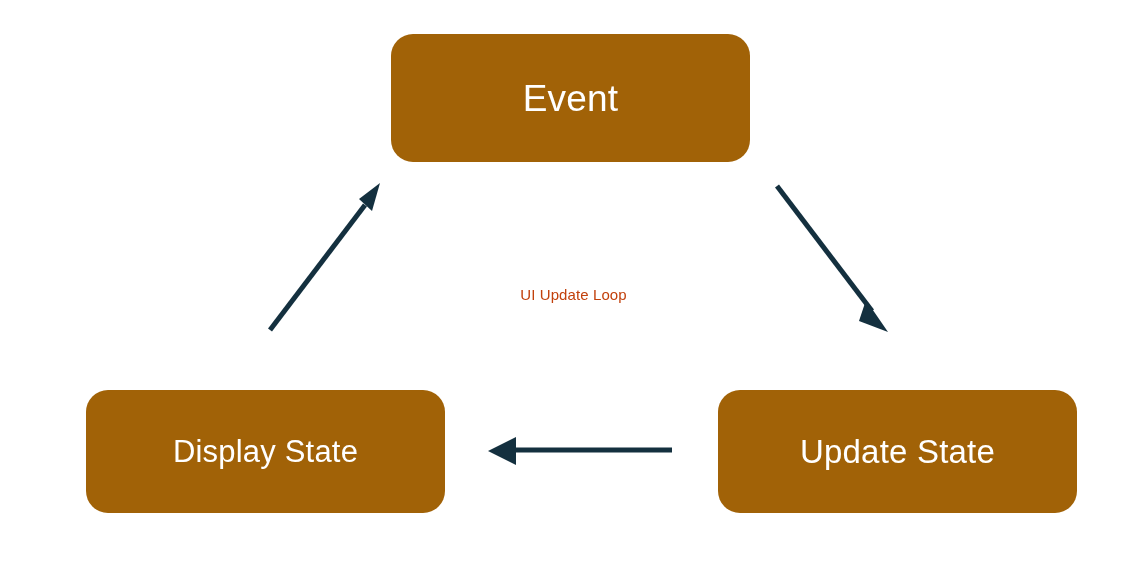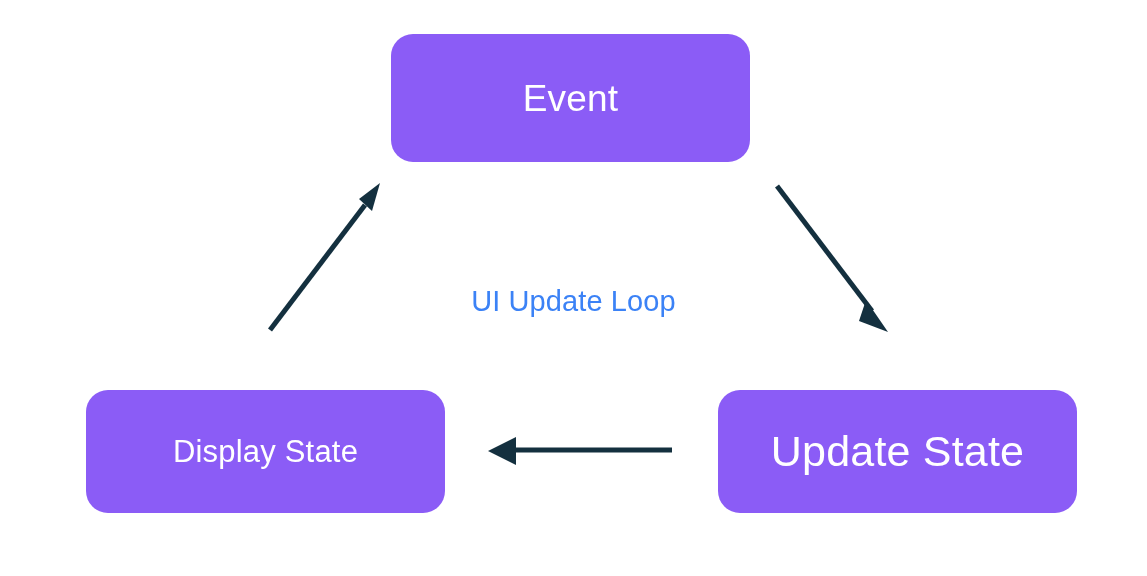--- a/index.html
+++ b/index.html
@@ -15,21 +15,21 @@
     width: 1147px;
     height: 576px;
     background: #ffffff;
     overflow: hidden;
   }
   .node {
     position: absolute;
     display: flex;
     align-items: center;
     justify-content: center;
-    background: #8b5cf6;
+    background: #a16207;
     border-radius: 22px;
     color: #ffffff;
     box-sizing: border-box;
     user-select: none;
   }
   .node-label {
     font-family: "Liberation Sans", sans-serif;
     font-weight: 400;
     letter-spacing: 0.2px;
     line-height: 1;
@@ -53,21 +53,21 @@
   }
   #node-display-state .node-label { font-size: 31px; }
 
   
   #node-update-state {
     left: 718px;
     top: 390px;
     width: 359px;
     height: 123px;
   }
-  #node-update-state .node-label { font-size: 43px; }
+  #node-update-state .node-label { font-size: 33px; }
 
   
   #arrow-layer {
     position: absolute;
     left: 0;
     top: 0;
     width: 1147px;
     height: 576px;
     pointer-events: none;
   }
@@ -82,23 +82,23 @@
     stroke: none;
   }
 
   
   #loop-caption {
     position: absolute;
     left: 0;
     top: 287px;
     width: 1147px;
     text-align: center;
-    color: #3b82f6;
+    color: #c2410c;
     font-family: "Liberation Sans", sans-serif;
-    font-size: 29px;
+    font-size: 15px;
     font-weight: 400;
     letter-spacing: 0.1px;
     line-height: 1;
     user-select: none;
   }
 </style>
 </head>
 <body>
 
 <div id="canvas">

